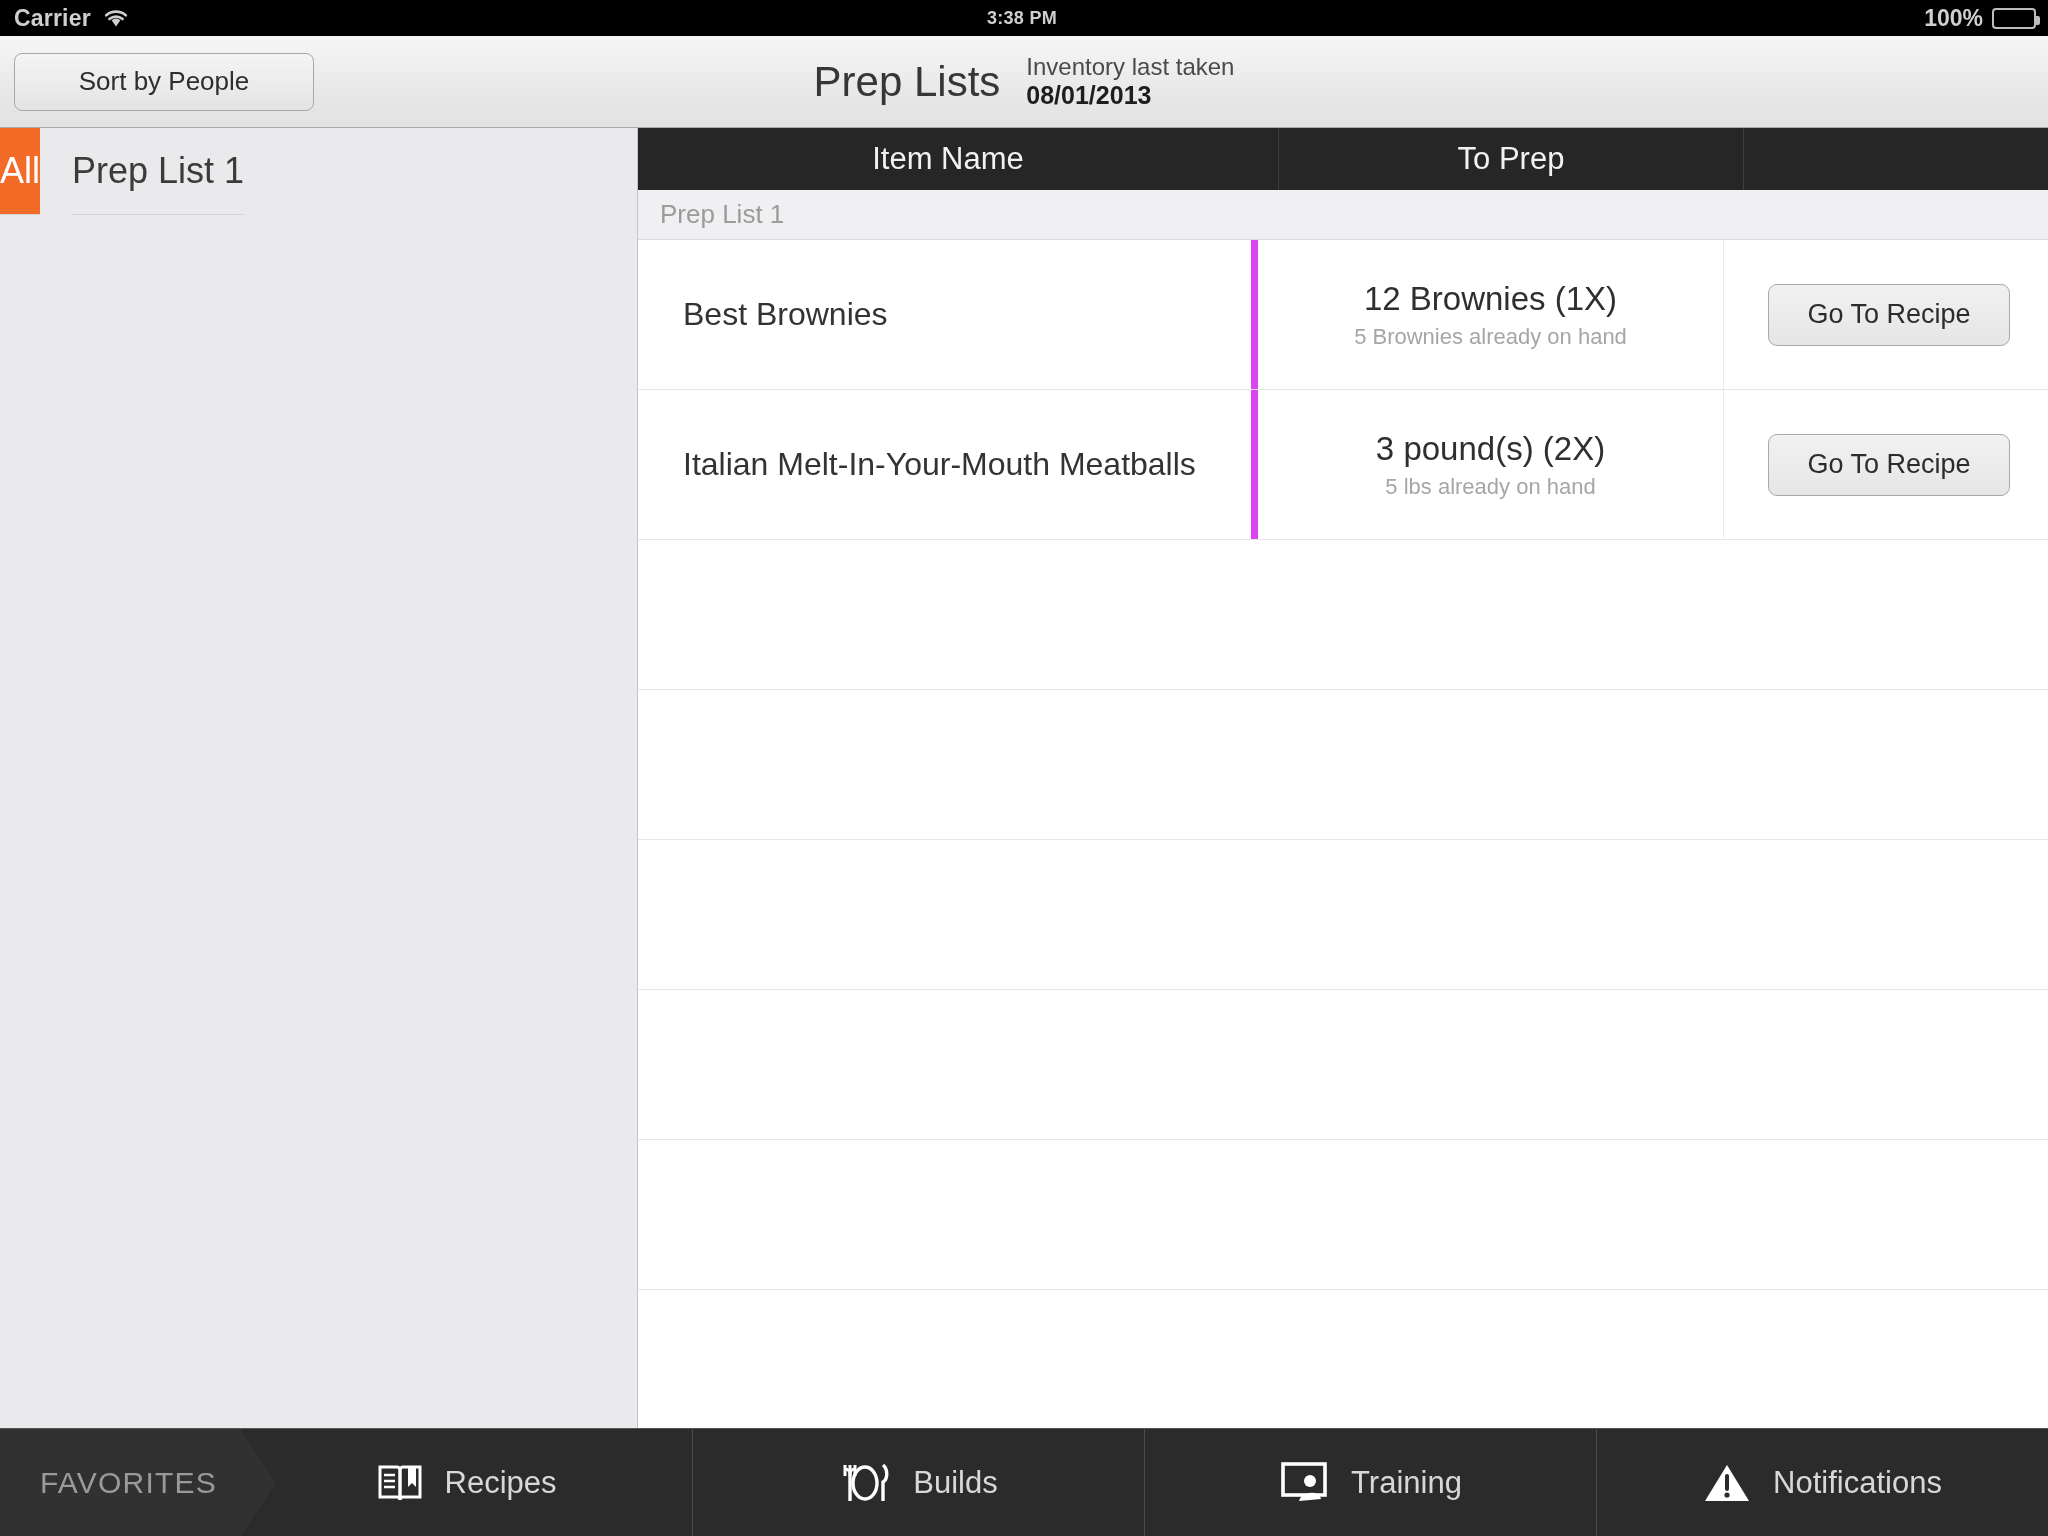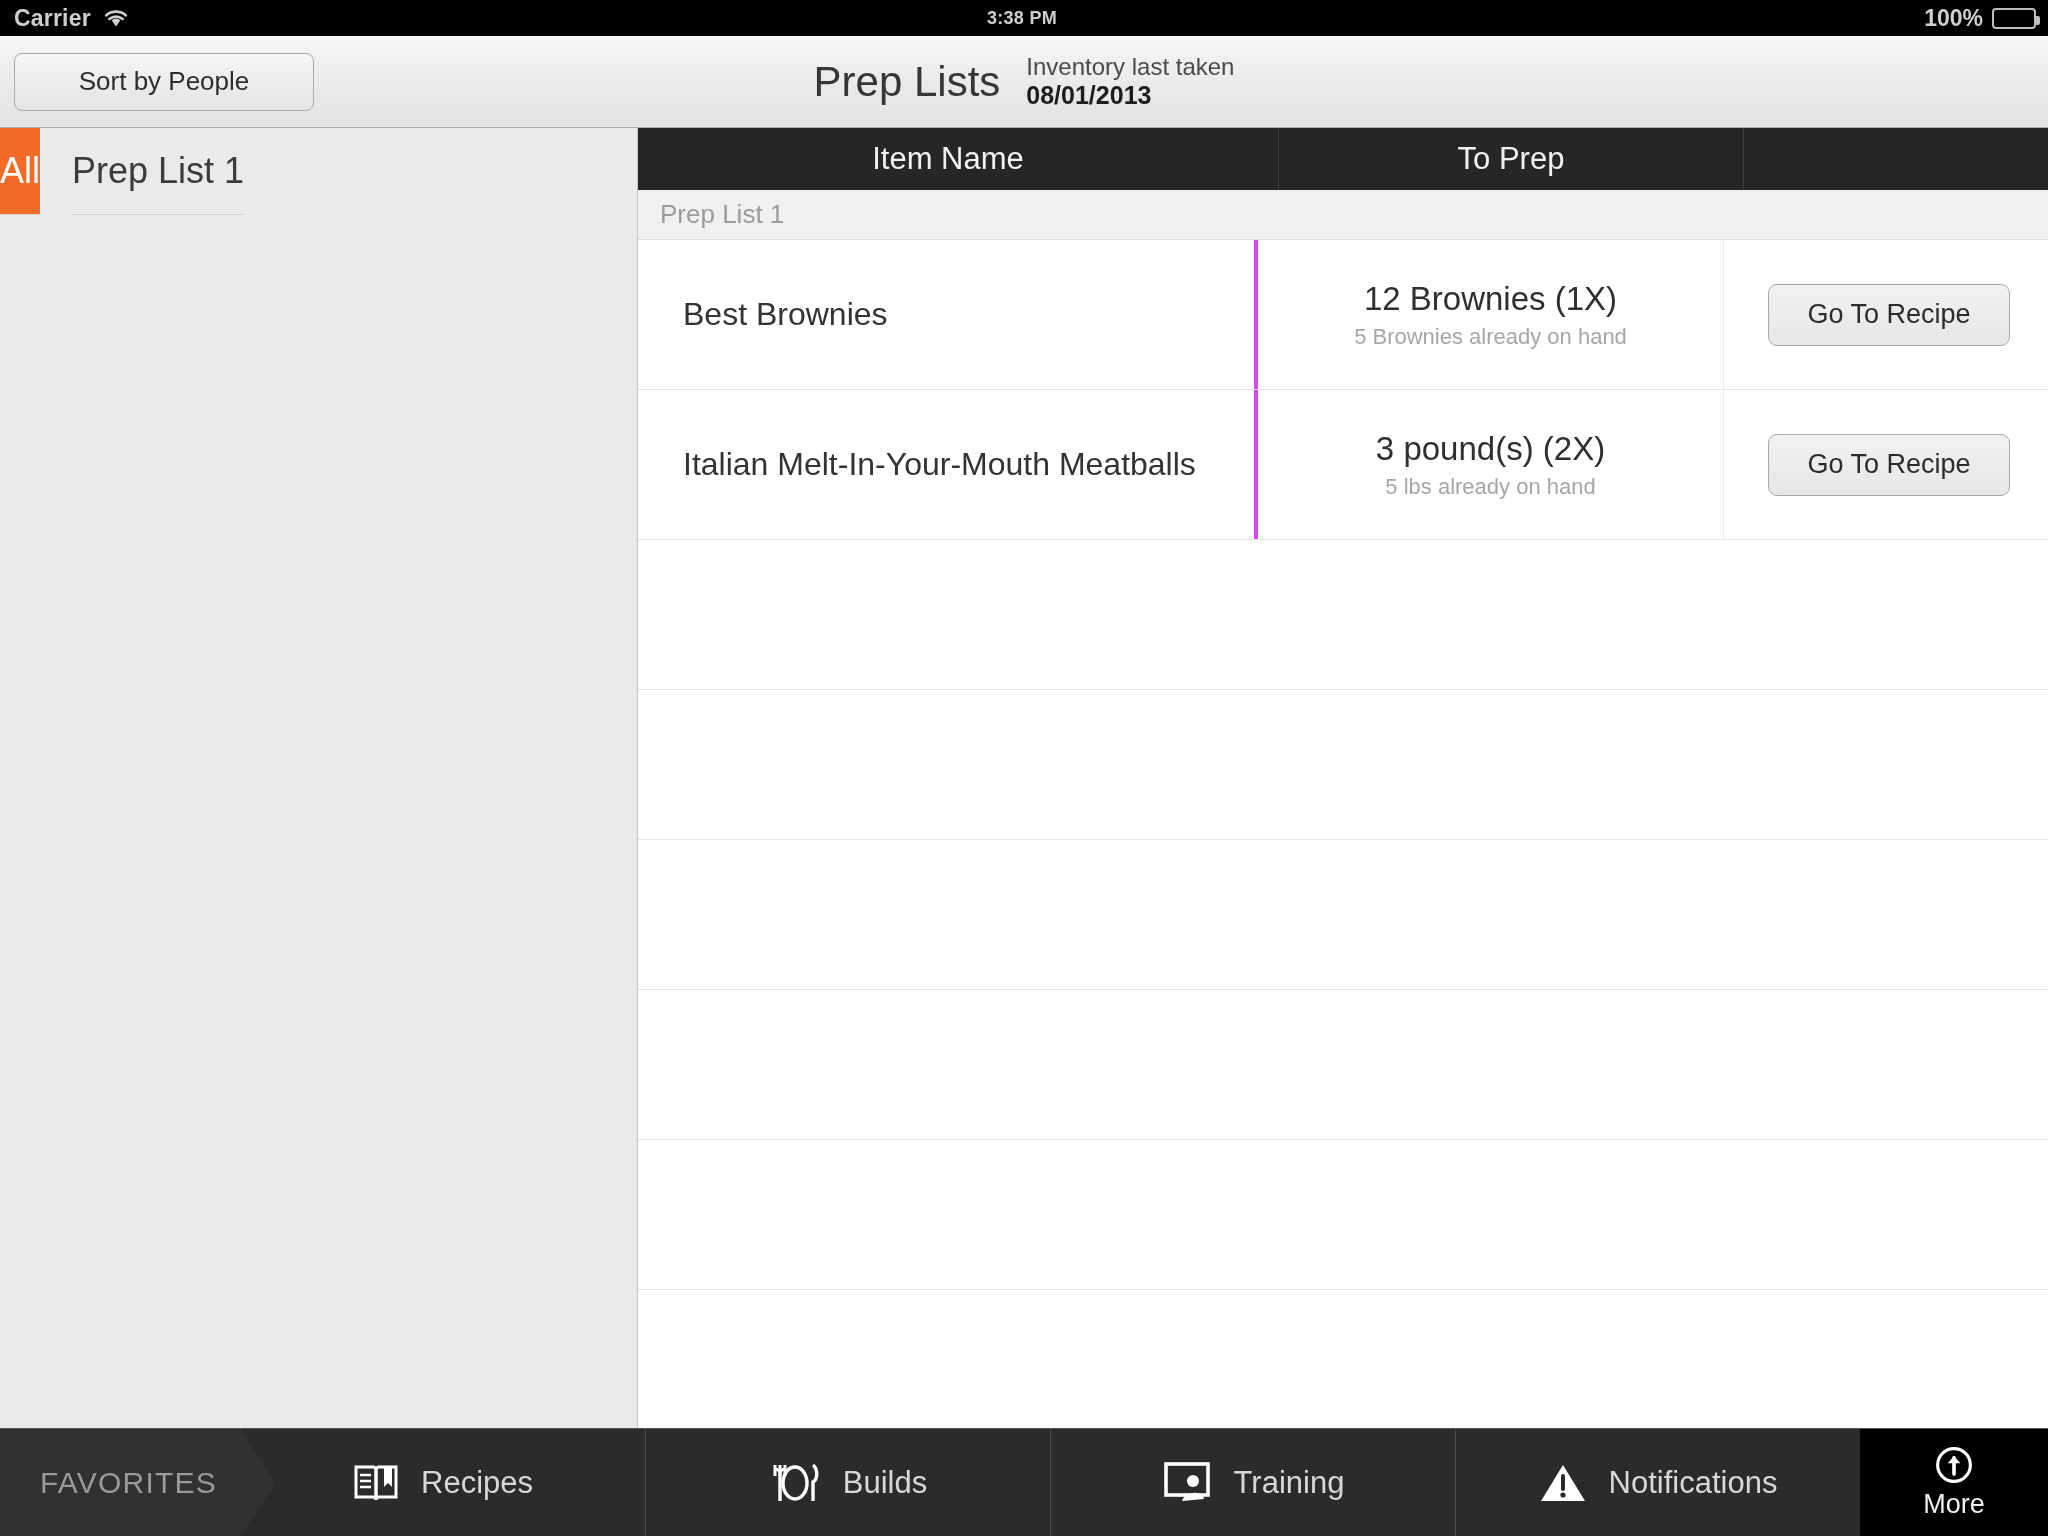--- a/index.html
+++ b/index.html
@@ -94,21 +94,21 @@
     color: #9b9b9b; font-size: 26px;
     border-bottom: 1px solid #dcdcdc;
   }
 
   .rows { flex: 1 1 auto; overflow: hidden; }
   .row {
     display: flex; min-height: 150px; background: #ffffff;
     border-bottom: 1px solid #e6e6e6;
   }
   .cell { display: flex; align-items: center; }
-  .cell.name { flex: 0 0 620px; padding: 0 45px; border-right: 4px solid #d946ef; }
+  .cell.name { flex: 0 0 620px; padding: 0 45px; border-right: 7px solid #d946ef; }
   .cell.prep {
     flex: 0 0 466px; flex-direction: column; justify-content: center;
     border-right: 1px solid #ececec; gap: 6px;
   }
   .cell.act { flex: 1 1 auto; justify-content: flex-start; padding-left: 44px; }
 
   .item-name { font-size: 32px; color: #333333; line-height: 1.3; }
   .prep-main { font-size: 33px; color: #2f2f2f; }
   .prep-sub { font-size: 22px; color: #a6a6a6; }
 
@@ -284,25 +284,15 @@
       <span>
         <svg viewBox="0 0 48 42" width="48" height="42">
           <path d="M24 3 L46 39 H2 Z" fill="#ffffff"></path>
           <path d="M24 14 v13" stroke="#2b2b2b" stroke-width="4" stroke-linecap="round"></path>
           <circle cx="24" cy="33" r="2.6" fill="#2b2b2b"></circle>
         </svg>
       </span>
       <span>Notifications</span>
     </div>
 
-    <div class="tab tab-more">
-      <span>
-        <svg viewBox="0 0 44 44" width="40" height="40">
-          <circle cx="22" cy="22" r="18" fill="none" stroke="#fff" stroke-width="3.4"></circle>
-          <path d="M22 32 V14" stroke="#fff" stroke-width="4" stroke-linecap="round"></path>
-          <path d="M22 12 l-7 8 h14 Z" fill="#fff"></path>
-        </svg>
-      </span>
-      <span>More</span>
-    </div>
   </div>
 
 </div>
 
 </body></html>

